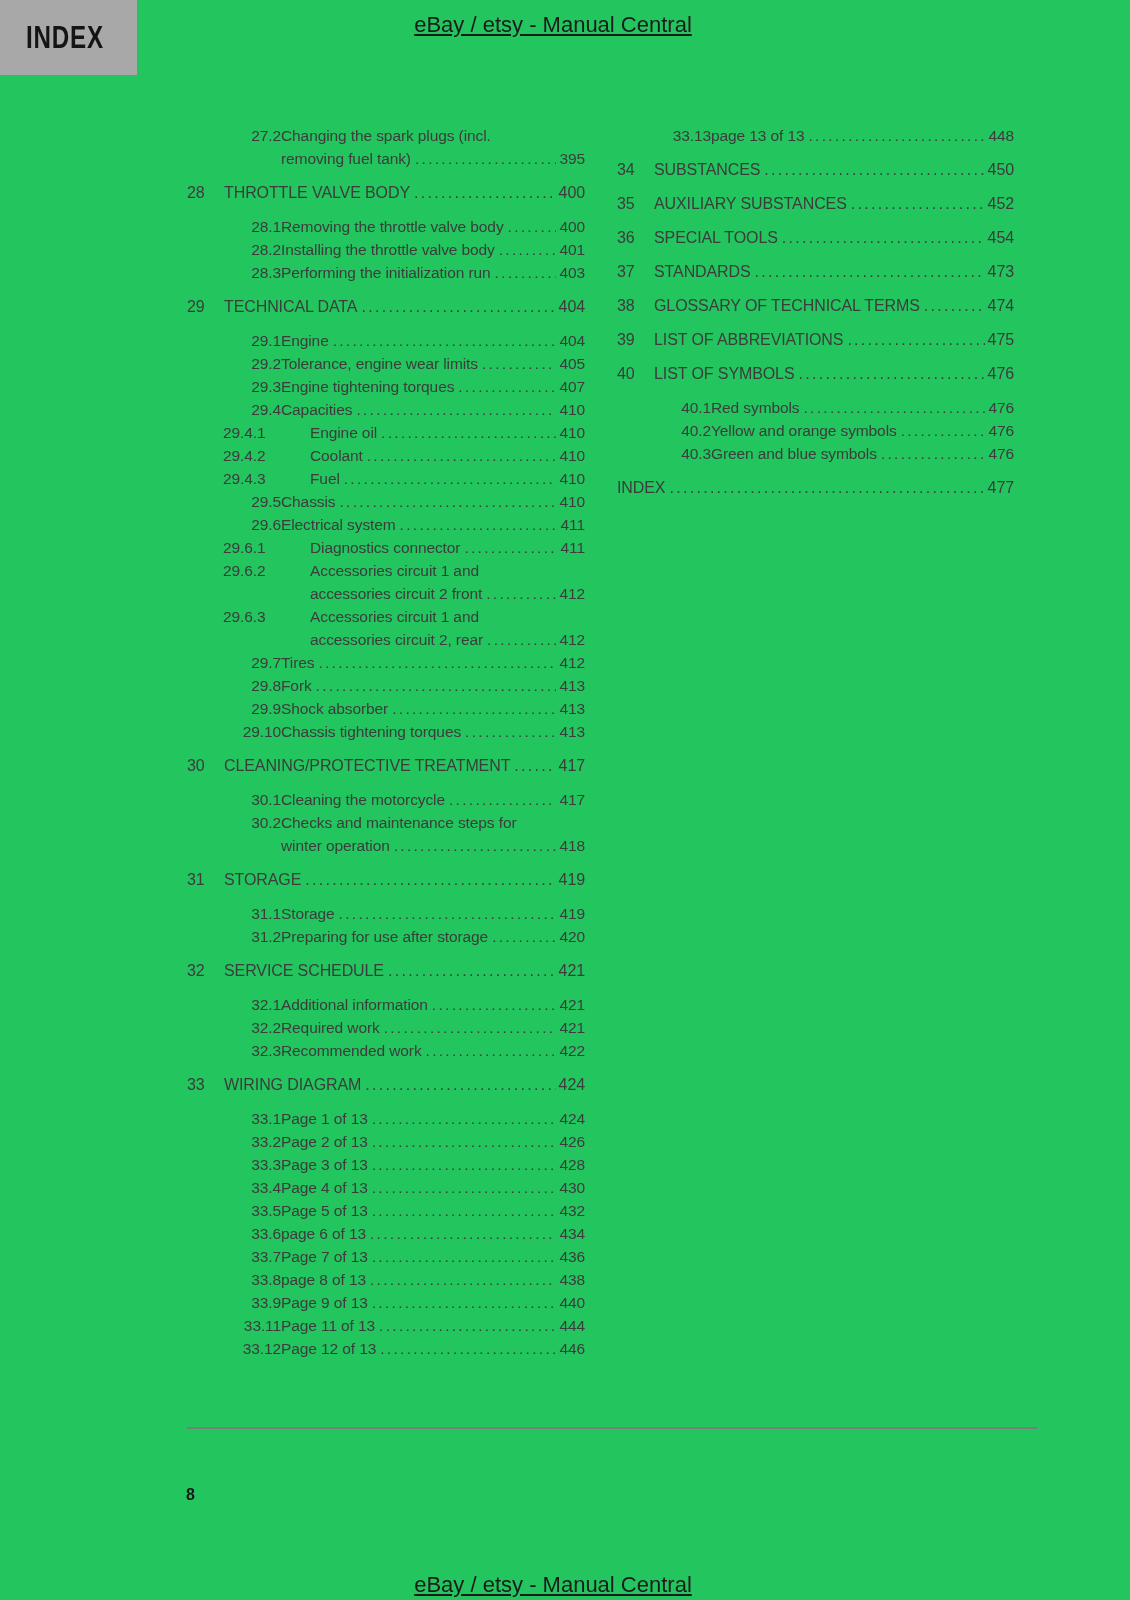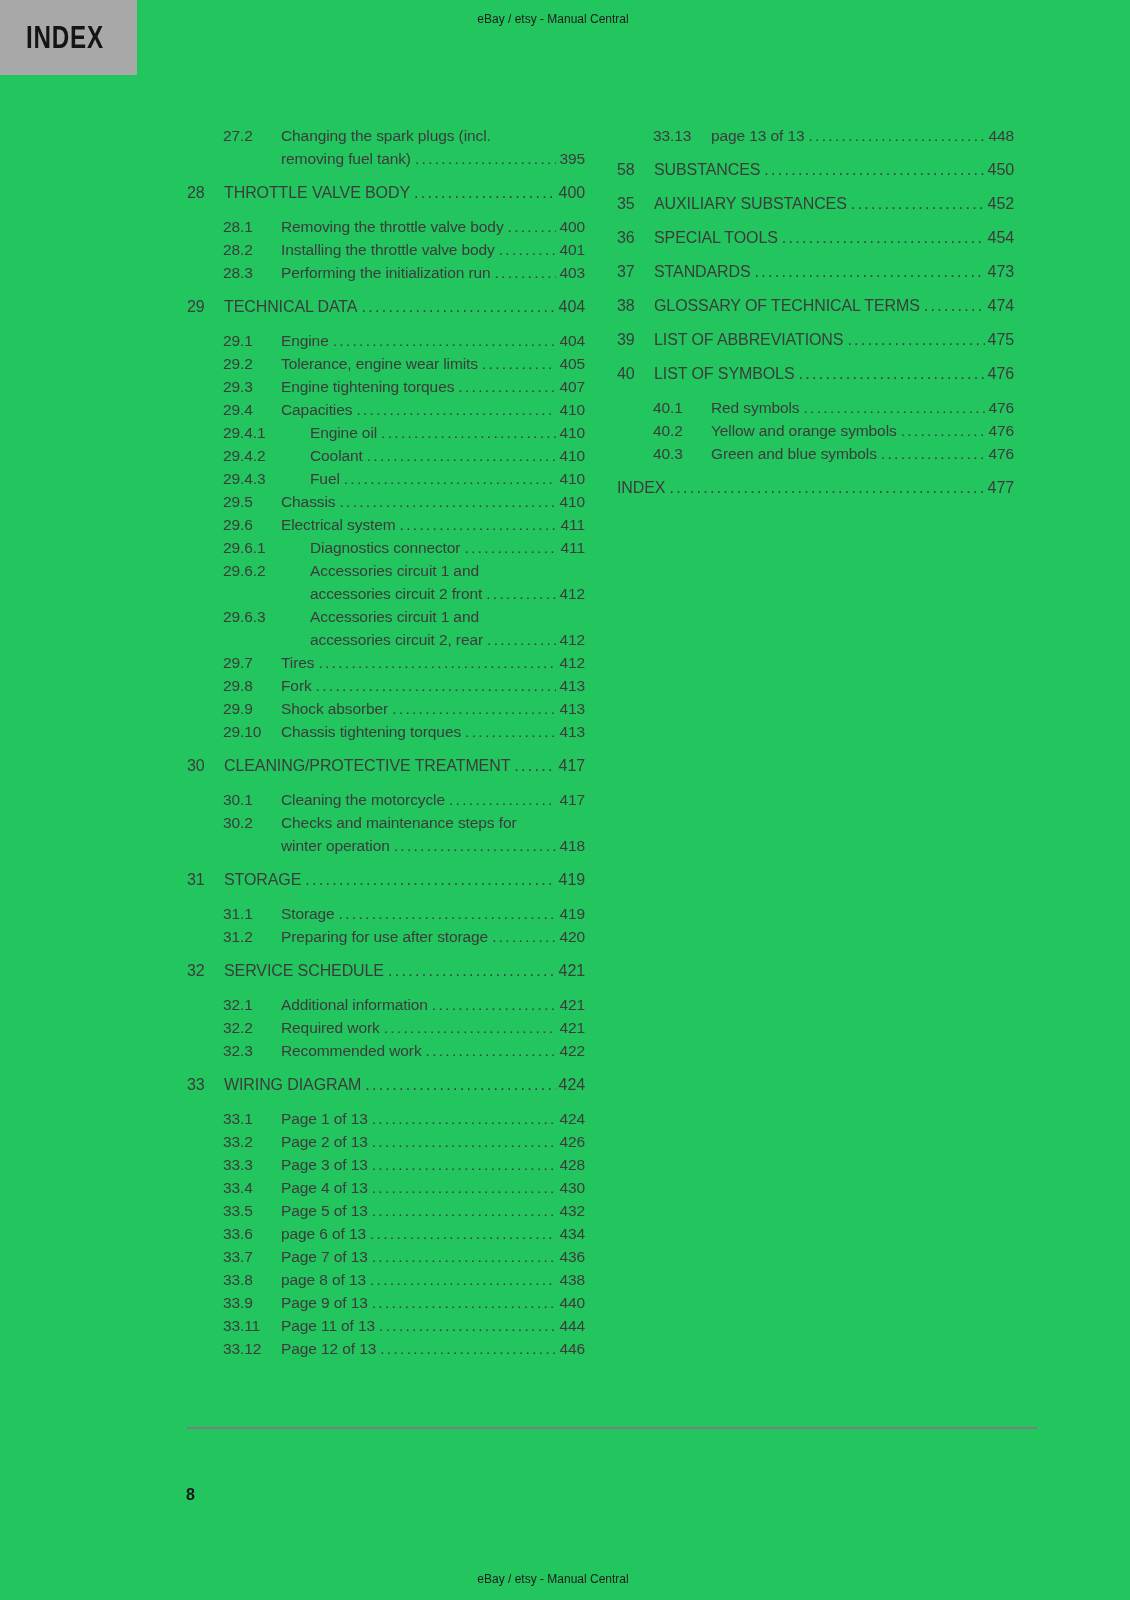--- a/index.html
+++ b/index.html
@@ -32,23 +32,24 @@
     transform-origin: left center;
     white-space: nowrap;
   }
 
   
   .header-title, .footer-title {
     position: absolute;
     left: 0;
     width: 1106px;
     text-align: center;
-    font-size: 12px;
+    font-size: 22px;
     color: #1c1c1c;
     white-space: nowrap;
+    text-decoration: underline;
   }
   .header-title { top: 12px; }
   .footer-title { top: 1572px; }
 
   
   .toc-columns {
     position: absolute;
     left: 187px;
     top: 124px;
     width: 827px;
@@ -65,21 +66,21 @@
     font-size: 15.5px;
     line-height: 23px;
     letter-spacing: -0.1px;
   }
   .toc-row .num { flex-shrink: 0; }
   .toc-row .body { flex: 1; min-width: 0; }
 
   .lvl-ch   { margin: 11px 0; font-size: 16px; }
   .lvl-ch .num   { width: 37px; }
   .lvl-sub  { padding-left: 36px; }
-  .lvl-sub .num  { width: 58px; }
+  .lvl-sub .num  { width: 58px; text-align: right; }
   .lvl-sub2 { padding-left: 36px; }
   .lvl-sub2 .num { width: 87px; }
 
   .preline { white-space: nowrap; }
   .lastline { display: flex; align-items: flex-start; }
   .lastline .txt { white-space: nowrap; flex-shrink: 0; }
   .leader {
     flex: 1;
     overflow: hidden;
     white-space: nowrap;
@@ -570,21 +571,21 @@
           <span class="num">33.13</span>
           <div class="body">
             <div class="lastline">
               <span class="txt">page 13 of 13</span>
               <span class="leader"></span>
               <span class="pagenum">448</span>
             </div>
           </div>
         </div>
         <div class="toc-row lvl-ch">
-          <span class="num">58</span>
+          <span class="num">34</span>
           <div class="body">
             <div class="lastline">
               <span class="txt">SUBSTANCES</span>
               <span class="leader"></span>
               <span class="pagenum">450</span>
             </div>
           </div>
         </div>
         <div class="toc-row lvl-ch">
           <span class="num">35</span>

